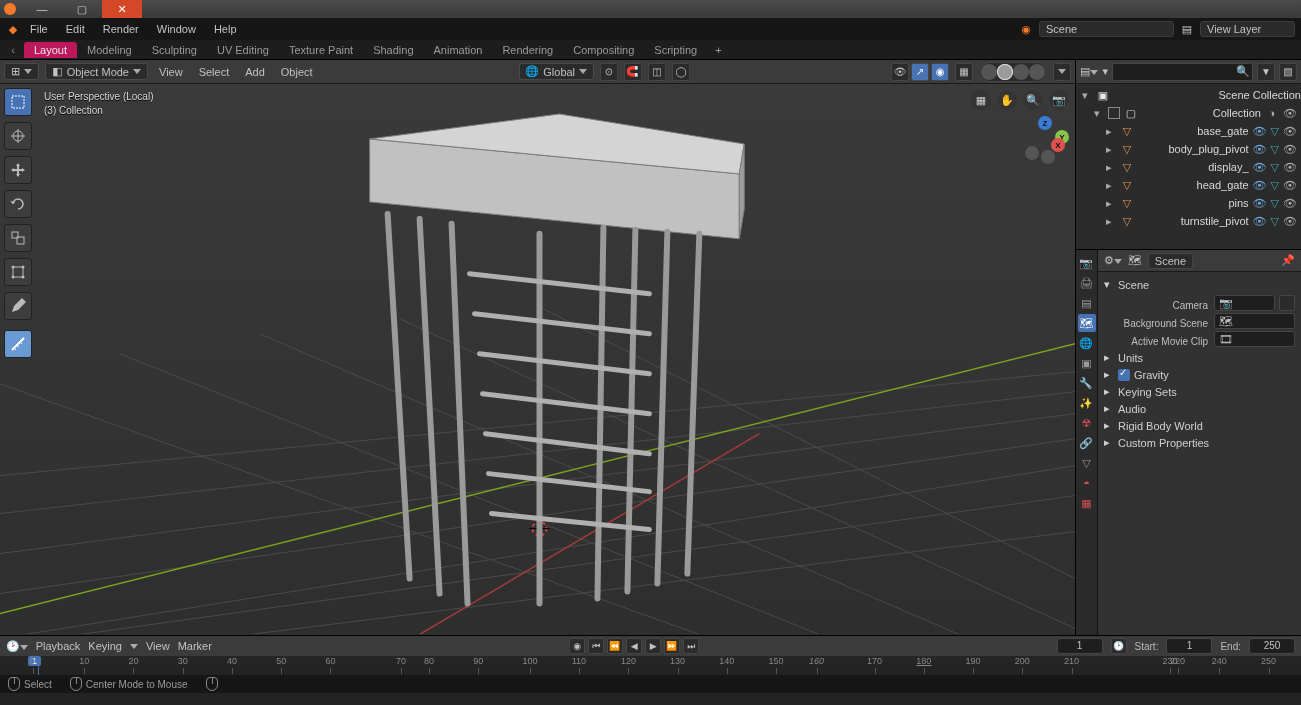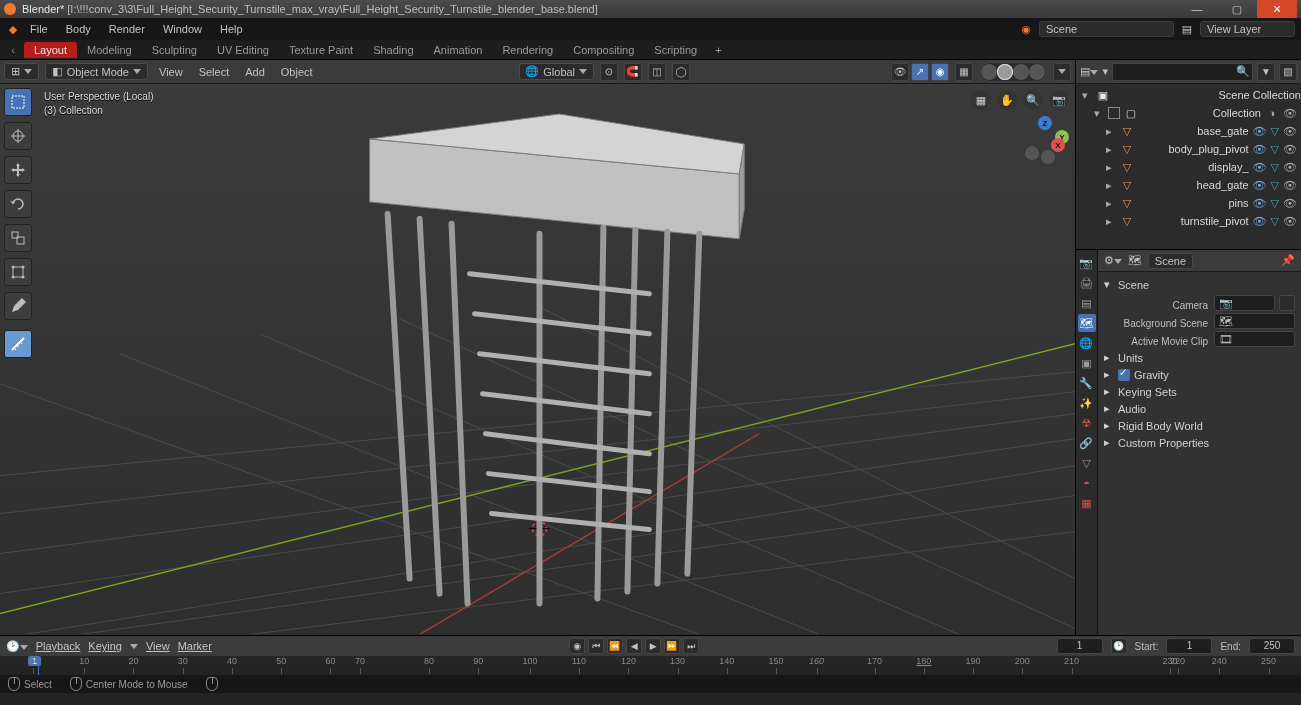--- a/index.html
+++ b/index.html
@@ -17,21 +17,21 @@
   .menubar { height:22px; background:#161616; display:flex; align-items:center; color:#c2c2c2; }
   .menubar .mleft { display:flex; align-items:center; gap:2px; padding:0 6px; }
   .menubar .mitem { padding:2px 8px; border-radius:2px; }
   .menubar .mright { margin-left:auto; display:flex; align-items:center; gap:6px; padding-right:6px; }
   .menubar .scene-box, .menubar .layer-box { background:#2b2b2b; border:1px solid #3d3d3d; padding:1px 6px; border-radius:3px; display:flex; align-items:center; gap:4px; }
   .pill-icon { width:14px; height:14px; display:inline-flex; align-items:center; justify-content:center; }
 
   
   .wstabs { height:20px; background:#1d1d1d; display:flex; align-items:center; padding-left:6px; gap:0; border-bottom:1px solid #000; }
   .wstab { padding:2px 10px; color:#9a9a9a; font-size:11px; }
-  .wstab.active { background:#b91c1c; color:#e8e8e8; border-radius:3px 3px 0 0; }
+  .wstab.active { background:#be185d; color:#e8e8e8; border-radius:3px 3px 0 0; }
   .wsplus { padding:2px 8px; color:#9a9a9a; } 
   
   .columns { display:flex; height:575px; }
   .col-left { flex:1; display:flex; flex-direction:column; border-right:1px solid #000; }
   .col-right { width:225px; display:flex; flex-direction:column; background:#323232; }
 
   
   .vheader { height:24px; background:#3b3b3b; display:flex; align-items:center; padding:0 4px; gap:6px; border-bottom:1px solid #1a1a1a; }
   .vheader .drop { background:#2b2b2b; border:1px solid #4a4a4a; padding:1px 6px; border-radius:3px; display:flex; align-items:center; gap:4px; font-size:11px; }
   .vheader .menu-text { padding:0 5px; font-size:11px; }
@@ -95,21 +95,21 @@
   .panel .row { display:flex; align-items:flex-end; margin:2px 0; }
   .panel .row .lbl { width:110px; text-align:right; padding-right:6px; color:#bfbfbf; font-size:10px; }
   .panel .row .field { flex:1; height:16px; background:#1e1e1e; border:1px solid #454545; border-radius:3px; display:flex; align-items:center; padding:0 4px; gap:4px; }
   .panel .row .eyed { width:16px; height:16px; background:#2b2b2b; border:1px solid #454545; border-radius:2px; margin-left:4px; }
   .chk { width:12px; height:12px; background:#4772b3; border-radius:2px; display:inline-block; position:relative; }
   .chk::after { content:"✓"; position:absolute; top:-2px; left:1px; font-size:10px; color:#fff; }
 
   
   .timeline { height:40px; background:#2c2c2c; border-top:1px solid #000; display:flex; flex-direction:column; }
   .tl-head { height:20px; background:#3b3b3b; display:flex; align-items:center; padding:0 6px; gap:8px; }
-  .tl-head .tmenu { font-size:11px;text-decoration:underline; }
+  .tl-head .tmenu { font-size:11px; }
   .tl-head .center-controls { flex:1; display:flex; justify-content:center; gap:3px; }
   .play-btn { width:16px; height:16px; background:#2b2b2b; border:1px solid #454545; border-radius:2px; display:flex; align-items:center; justify-content:center; font-size:9px; }
   .tl-head .numbox { width:46px; height:16px; background:#1e1e1e; border:1px solid #454545; border-radius:3px; text-align:center; font-size:10px; line-height:14px; }
   .tl-head .numlabel { font-size:10px; color:#bbb; }
   .tl-ruler { flex:1; position:relative; background:linear-gradient(#262626,#222); overflow:hidden; }
   .tl-ruler .tick { position:absolute; top:0; font-size:9px; color:#888; }
   .tl-ruler .tick::before { content:""; position:absolute; left:50%; top:12px; width:1px; height:6px; background:#555; }
   .playhead { position:absolute; top:0; bottom:0; width:1px; background:#4772b3; }
   .playhead .ph-label { position:absolute; top:0; left:-10px; background:#4772b3; color:#fff; font-size:9px; padding:0 4px; border-radius:2px; }
 
@@ -120,36 +120,32 @@
   .mouse-ic { width:12px; height:14px; border:1px solid #888; border-radius:4px 4px 6px 6px; position:relative; }
   .mouse-ic::before { content:""; position:absolute; top:0; left:50%; width:1px; height:6px; background:#888; }
 
   .tiny-tri { width:0; height:0; border-left:4px solid transparent; border-right:4px solid transparent; border-top:5px solid #aaa; display:inline-block; }
 </style>
 </head>
 <body>
 
 <div class="titlebar">
   <div class="logo"></div>
-  <div class="title">
-    <span>Blender*</span>
-    <span style="color:#bdbdbd;">[I:\!!!conv_3\3\Full_Height_Security_Turnstile_max_vray\Full_Height_Security_Turnstile_blender_base.blend]</span>
-  </div>
   <div class="winbtns">
     <div class="winbtn">—</div>
     <div class="winbtn">▢</div>
     <div class="winbtn close">✕</div>
   </div>
 </div>
 
 <div class="menubar">
   <div class="mleft">
     <span class="pill-icon" style="color:#f5792a;">◆</span>
     <span class="mitem">File</span>
-    <span class="mitem">Body</span>
+    <span class="mitem">Edit</span>
     <span class="mitem">Render</span>
     <span class="mitem">Window</span>
     <span class="mitem">Help</span>
   </div>
   <div class="mright">
     <span class="pill-icon" style="color:#f5792a;">◉</span>
     <div class="scene-box" style="width:135px;">
       <span>Scene</span>
     </div>
     <span class="pill-icon">▤</span>
@@ -566,21 +562,21 @@
     <div class="playhead" style="left:38px;">
       <div class="ph-label">1</div>
     </div>
   <span class="tick" style="left: 30px;">0</span>
       <span class="tick" style="left: 79.24px;">10</span>
       <span class="tick" style="left: 128.48px;">20</span>
       <span class="tick" style="left: 177.72px;">30</span>
       <span class="tick" style="left: 226.96px;">40</span>
       <span class="tick" style="left: 276.2px;">50</span>
       <span class="tick" style="left: 325.44px;">60</span>
-      <span class="tick" style="left: 355px; text-align: right;">70</span>
+      <span class="tick" style="left: 396px; text-align: right;">70</span>
       <span class="tick" style="left: 423.92px;">80</span>
       <span class="tick" style="left: 473.16px;">90</span>
       <span class="tick" style="left: 522.4px;">100</span>
       <span class="tick" style="left: 571.64px;">110</span>
       <span class="tick" style="left: 620.88px;">120</span>
       <span class="tick" style="left: 670.12px;">130</span>
       <span class="tick" style="left: 719.36px;">140</span>
       <span class="tick" style="left: 768.6px;">150</span>
       <span class="tick" style="left: 809px; font-style: italic;">160</span>
       <span class="tick" style="left: 867.08px;">170</span>

